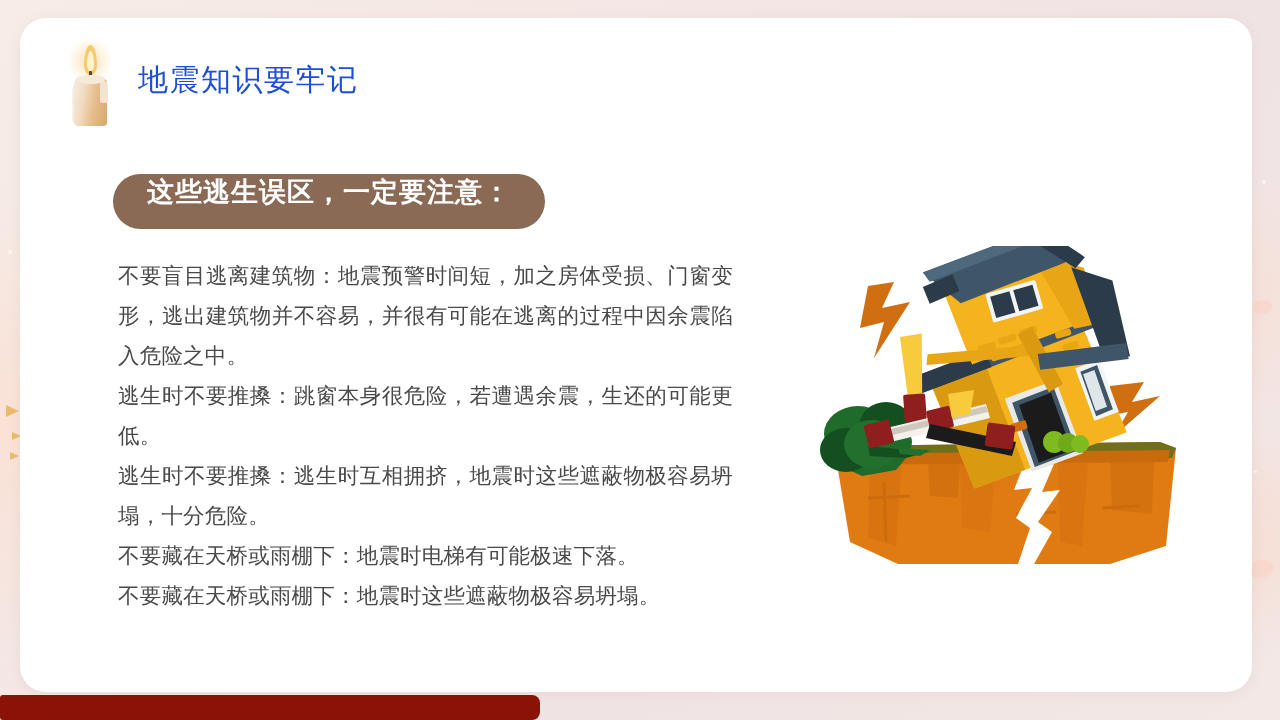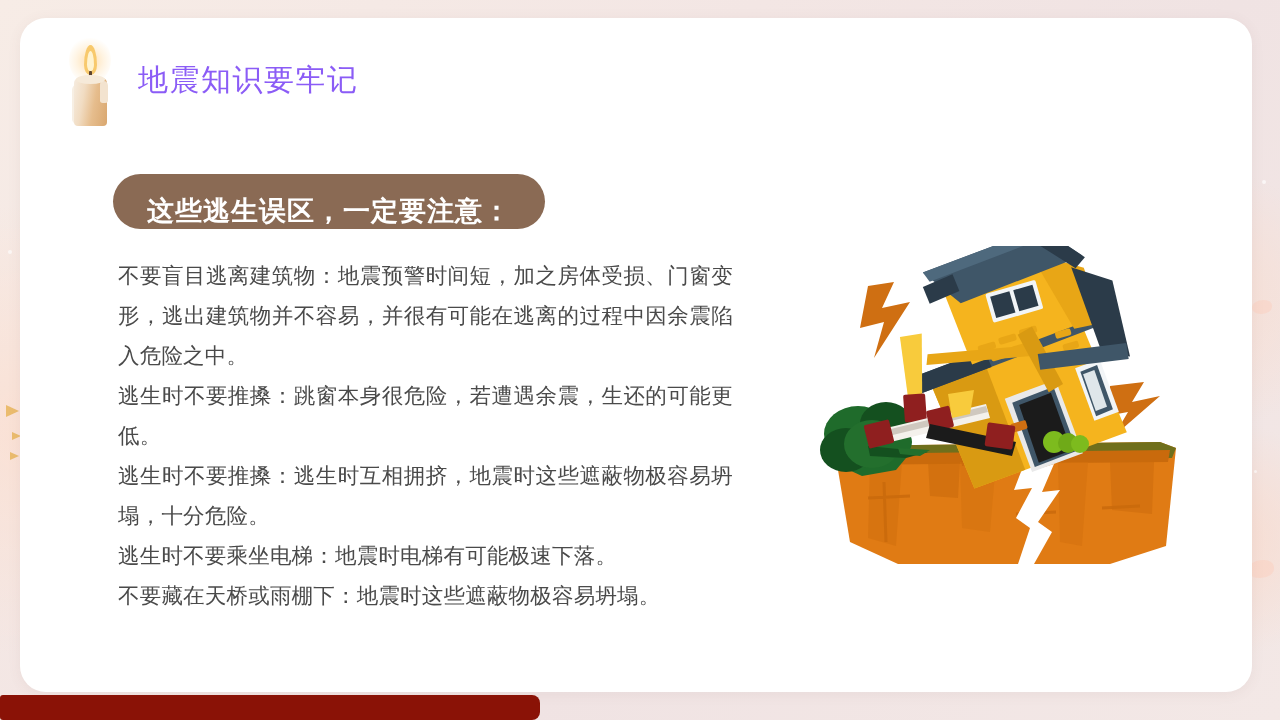--- a/index.html
+++ b/index.html
@@ -79,31 +79,31 @@
   .candle .drip-r {
     position:absolute; left:42px; top:47px; width:8px; height:22px;
     background:#f3e3cf; border-radius:4px 5px 3px 3px;
   }
   .candle .top-wax {
     position:absolute; left:18px; top:41px; width:29px; height:9px;
     background:#f6ead9; border-radius:50%;
   }
   .page-title {
     margin-left:16px;
-    font-size:30px; color:#8b5cf6; letter-spacing:1.5px;
+    font-size:30px; color:#1d4ed8; letter-spacing:1.5px;
     white-space:nowrap;
   }
 
   
   .pill {
     position:absolute; left:93px; top:156px;
     height:55px; padding:0 34px;
     background:#8a6a54;
     border-radius:28px;
-    display:flex; align-items:flex-end;
+    display:flex; align-items:flex-start;
   }
   .pill-text {
     font-size:27px; font-weight:bold; color:#ffffff; letter-spacing:1px;
     white-space:nowrap;
   }
 
   
   .body-text {
     position:absolute; left:98px; top:238px;
     width:615px;
@@ -149,21 +149,21 @@
   </div>
 
   <div class="pill">
     <span class="pill-text">这些逃生误区，一定要注意：</span>
   </div>
 
   <div class="body-text">
     <p>不要盲目逃离建筑物：地震预警时间短，加之房体受损、门窗变形，逃出建筑物并不容易，并很有可能在逃离的过程中因余震陷入危险之中。</p>
     <p>逃生时不要推搡：跳窗本身很危险，若遭遇余震，生还的可能更低。</p>
     <p>逃生时不要推搡：逃生时互相拥挤，地震时这些遮蔽物极容易坍塌，十分危险。</p>
-    <p>逃生时不要乘坐电梯：地震时电梯有可能极速下落。</p>
+    <p>不要藏在天桥或雨棚下：地震时电梯有可能极速下落。</p>
     <p>不要藏在天桥或雨棚下：地震时这些遮蔽物极容易坍塌。</p>
   </div>
 
   <div class="illus">
     <svg viewBox="0 0 430 330" xmlns="http://www.w3.org/2000/svg">
 
       <g>
         <path d="M24 200 L350 196 L366 202 L356 300 L300 318 L88 318 L40 296 Z" fill="#e07b14"></path>
         <path d="M24 200 L350 196 L366 202 L362 212 L26 214 Z" fill="#6f6f1c"></path>
         <path d="M30 208 L360 204 L358 216 L30 219 Z" fill="#c96a0c"></path>

